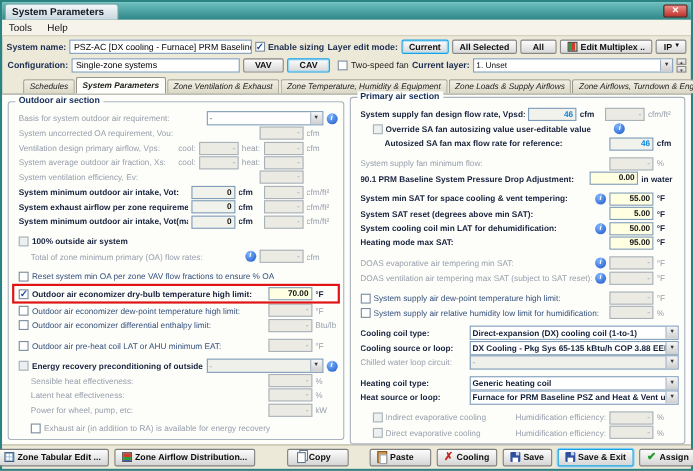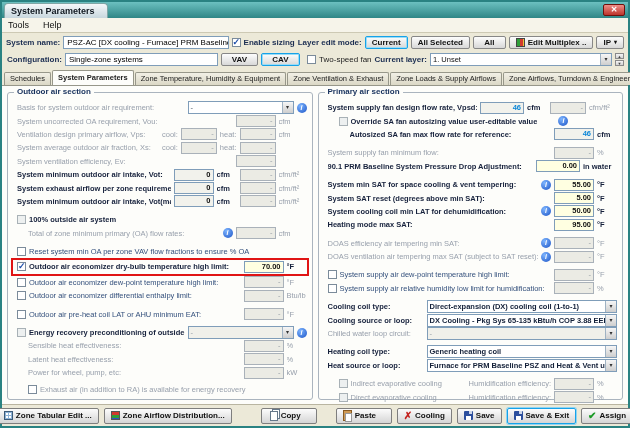--- a/index.html
+++ b/index.html
@@ -42,27 +42,27 @@
   .dd-t { flex:1; font-size:7.5px; line-height:11px; padding:0 2px; white-space:nowrap; overflow:hidden; color:#55606c; }
   .dd-t.b { font-weight:bold; color:#121f38; }
   .dd-b { width:11px; flex:none; background:linear-gradient(#f6f6f6,#cecece); border-left:1px solid #9fb2c3;
           font-size:6px; line-height:11px; text-align:center; color:#333; }
   .dd.dis { background:#f0f0ea; } .dd.dis .dd-t { color:#9aa1a9; }
   .info { flex:none; width:10px; height:10px; border-radius:50%;
           background:radial-gradient(circle at 35% 30%,#7db5ff,#1c54c6); color:#fff;
           font-size:7px; font-weight:bold; text-align:center; line-height:10px; font-style:italic; }
 
   
-  .tabs { display:flex; align-items:flex-end; height:15px; padding:0 2px; gap:1px; flex:none; }
+  .tabs { display:flex; align-items:flex-end; height:15px; padding:0 19px; gap:1px; flex:none;font-style:italic; }
   .tab { height:13px; padding:0 5px; font-size:7.5px; line-height:12px; color:#222; white-space:nowrap;
          background:linear-gradient(#f2f0e6,#dbd8c6); border:1px solid #97978a; border-bottom:none; border-radius:2px 2px 0 0; }
   .tab.active { background:#fdfdfa; font-weight:bold; height:15px; line-height:14px; position:relative; z-index:2; }
 
   
-  .page { flex:1; background:#fdfdfa; border-top:1px solid #97978a; display:flex; gap:5px; padding:6px 5px 4px; min-height:0; }
+  .page { flex:1; background:#fdfdfa; border-top:1px solid #97978a; display:flex; gap:5px; padding:6px 5px 4px; min-height:0;align-items:center; }
   .group { flex:1; border:1px solid #aab4be; border-radius:3px; position:relative; padding:8px 5px 3px; min-width:0; }
   .gtitle { position:absolute; top:-6px; left:6px; background:#fdfdfa; padding:0 3px; font-size:8px; font-weight:bold; color:#16305c; }
 
   .row { display:flex; align-items:center; height:13.4px; font-size:7.5px; gap:3px; padding-left:4px; white-space:nowrap; }
   .row.sub { padding-left:15px; } .row.sub2 { padding-left:26px; }
   .mt3 { margin-top:3px; } .mt5 { margin-top:5px; }
   .lbl { color:#98a0ac; overflow:hidden; }
   .lbl.en { color:#34507c; }
   .b { font-weight:bold; color:#16213c; }
   .grow { flex:1; min-width:0; }
@@ -153,22 +153,22 @@
       <span class="spinner">
         <span class="spin-btn">▲</span>
         <span class="spin-btn">▼</span>
       </span>
     </div>
   </div>
 
   <div class="tabs">
     <span class="tab">Schedules</span>
     <span class="tab active">System Parameters</span>
+    <span class="tab">Zone Ventilation &amp; Exhaust</span>
     <span class="tab">Zone Temperature, Humidity &amp; Equipment</span>
-    <span class="tab">Zone Ventilation &amp; Exhaust</span>
     <span class="tab">Zone Loads &amp; Supply Airflows</span>
     <span class="tab">Zone Airflows, Turndown &amp; Engineering Checks</span>
   </div>
 
   <div class="page">
 
     <div class="group">
       <span class="gtitle">Outdoor air section</span>
 
       <div class="row">
@@ -371,21 +371,21 @@
         <span class="u b nrw">°F</span>
       </div>
 
       <div class="row">
         <span class="lbl b grow">Heating mode max SAT:</span>
         <span class="fld yel">95.00</span>
         <span class="u b nrw">°F</span>
       </div>
 
       <div class="row mt5">
-        <span class="lbl grow">DOAS efficiency air tempering min SAT:</span>
+        <span class="lbl grow">DOAS evaporative air tempering min SAT:</span>
         <span class="info">i</span>
         <span class="fld dis">-</span>
         <span class="u nrw">°F</span>
       </div>
 
       <div class="row">
         <span class="lbl grow">DOAS ventilation air tempering max SAT (subject to SAT reset):</span>
         <span class="info">i</span>
         <span class="fld dis">-</span>
         <span class="u nrw">°F</span>

